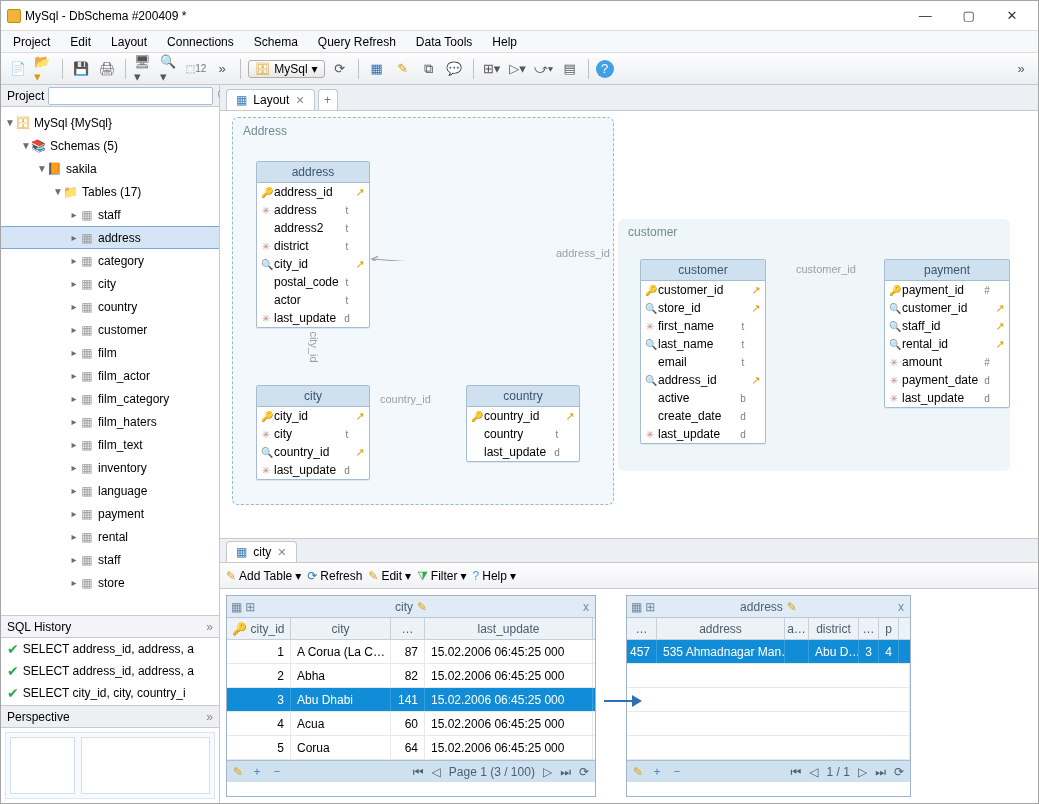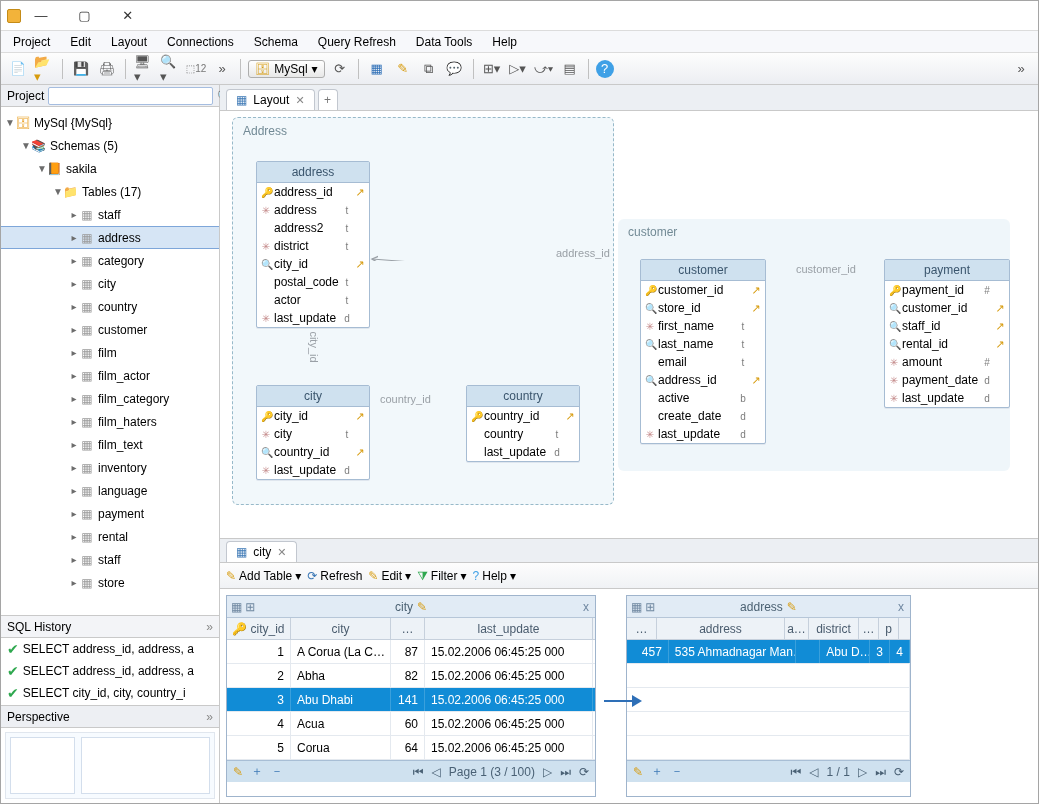--- a/index.html
+++ b/index.html
@@ -77,20 +77,21 @@
   .gwfoot{height:22px;display:flex;align-items:center;background:#cfe1ef;border-top:1px solid #a8bed5;color:#4a6175;padding:0 6px;gap:8px;}
   .gwfoot .nav{margin-left:auto;display:flex;align-items:center;gap:8px;}
 </style>
 </head>
 <body>
 
 <div class="window">
 
   <div class="titlebar">
     <span style="display:inline-block;width:14px;height:14px;background:#f2b33a;border:1px solid #c48b17;border-radius:2px;"></span>
+    <span class="title">MySql - DbSchema #200409 *</span>
     <div class="winbtns">
       <span>—</span>
       <span>▢</span>
       <span>✕</span>
     </div>
   </div>
 
   <div class="menubar">
     <span>Project</span>
     <span>Edit</span>
@@ -662,21 +663,21 @@
                   <span>district</span>
                 </div>
                 <div style="width:20px">
                   <span>…</span>
                 </div>
                 <div style="width:20px">
                   <span>p</span>
                 </div>
               </div>
               <div class="gwrow sel">
-                <div style="width:42px;justify-content:flex-end;">457</div>
+                <div style="width:30px;justify-content:flex-end;">457</div>
                 <div style="width:128px;">535 Ahmadnagar Man…</div>
                 <div style="width:24px;"></div>
                 <div style="width:50px;">Abu D…</div>
                 <div style="width:20px;justify-content:flex-end;">3</div>
                 <div style="width:20px;justify-content:flex-end;">4</div>
               </div>
               <div class="gwrow">
                 <div style="flex:1"></div>
               </div>
               <div class="gwrow">

